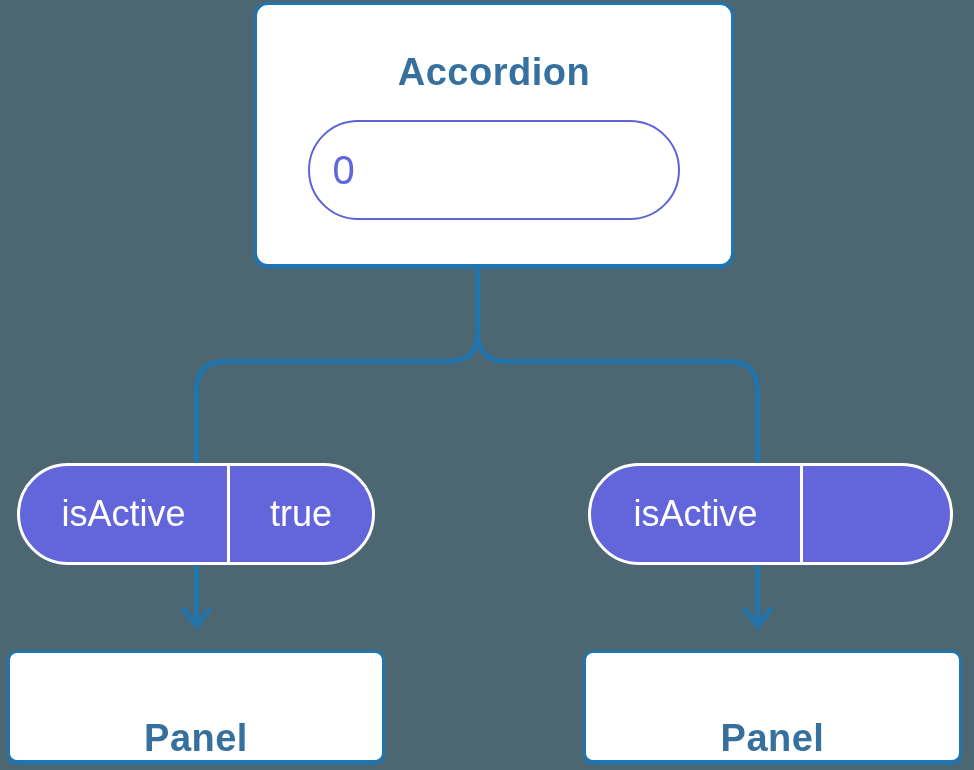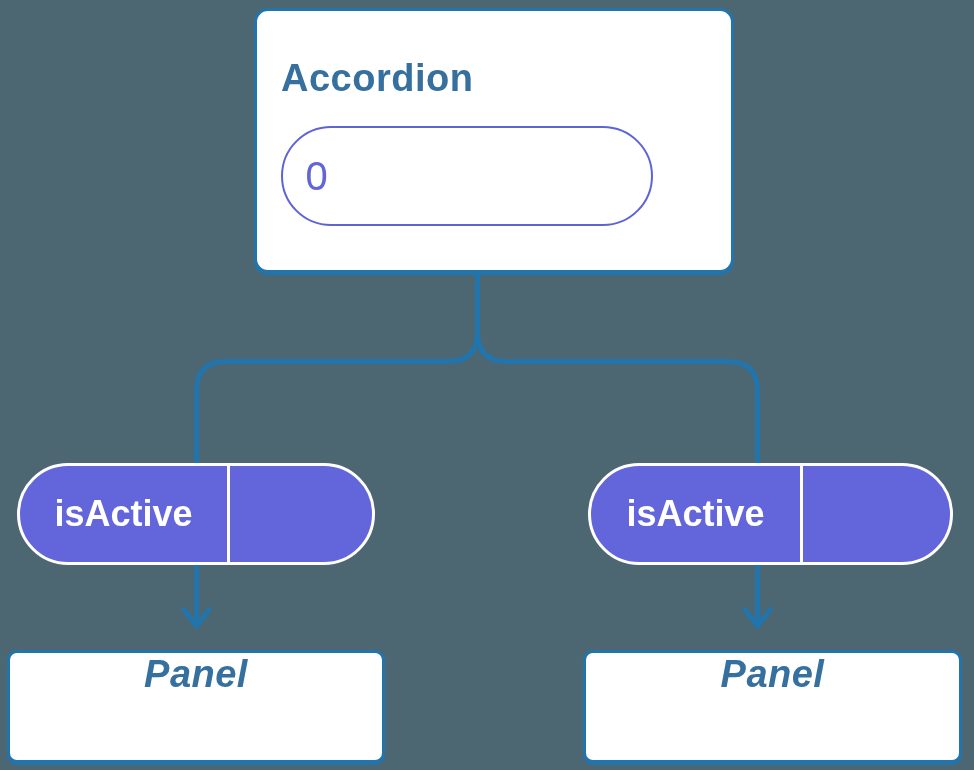--- a/index.html
+++ b/index.html
@@ -19,27 +19,27 @@
     background:var(--background);
     font-family:"Liberation Sans", sans-serif;
     position:relative;
     overflow:hidden;
   }
   .stage{position:absolute;left:0;top:0;width:974px;height:770px;}
   .connector-layer{position:absolute;left:0;top:0;width:974px;height:770px;z-index:1;}
 
   
   .root-card{
-    position:absolute;left:254px;top:8px;width:480px;height:265px;
+    position:absolute;left:254px;top:2px;width:480px;height:265px;
     background:var(--node-fill);
     border:3px solid var(--node-border);
     box-shadow:0 2px 0 var(--node-border);
     border-radius:14px;
     z-index:2;
-    display:flex;flex-direction:column;align-items:flex-start;padding-left:24px;
+    display:flex;flex-direction:column;align-items:center;
   }
   .root-title{
     margin-top:46px;
     font-size:38px;font-weight:600;
     color:var(--heading-text);
     letter-spacing:0.5px;
   }
   .state-pill{
     margin-top:26px;
     width:372px;height:100px;
@@ -63,21 +63,20 @@
 
   
   .prop-pill{
     position:absolute;top:463px;height:102px;
     background:var(--pill-fill);
     border:3px solid #FFFFFF;
     border-radius:60px;
     display:flex;align-items:stretch;
     z-index:2;
     overflow:hidden;
-    font-weight:bold;
   }
   .prop-pill.left{left:17px;width:358px;}
   .prop-pill.right{left:588px;width:365px;}
   .prop-pill .pill-key{
     display:flex;align-items:center;justify-content:center;
     border-right:3px solid #FFFFFF;
     font-size:36px;color:var(--pill-text-white);
   }
   .prop-pill.left .pill-key{width:210px;}
   .prop-pill.right .pill-key{width:212px;}
@@ -87,23 +86,22 @@
     font-size:36px;color:var(--pill-text-white);
   }
 
   
   .panel-node{
     position:absolute;top:650px;height:113px;
     background:var(--node-fill);
     border:3px solid var(--node-border);
     box-shadow:0 2px 0 var(--node-border);
     border-radius:10px;
-    display:flex;align-items:flex-start;justify-content:center;
+    display:flex;align-items:flex-end;justify-content:center;
     z-index:2;
-    font-style:italic;
   }
   .panel-node.left{left:7px;width:378px;}
   .panel-node.right{left:583px;width:379px;}
   .panel-label{
     font-size:38px;font-weight:600;color:var(--heading-text);
     letter-spacing:0.5px;
   }
 </style>
 </head>
 <body>
@@ -119,20 +117,21 @@
 
   <div class="root-card">
     <div class="root-title">Accordion</div>
     <div class="state-pill">
       <div class="pill-val">0</div>
     </div>
   </div>
 
   <div class="prop-pill left">
     <div class="pill-key">isActive</div>
+    <div class="pill-val">true</div>
   </div>
 
   <div class="prop-pill right">
     <div class="pill-key">isActive</div>
   </div>
 
   <div class="panel-node left">
     <div class="panel-label">Panel</div>
   </div>
 

